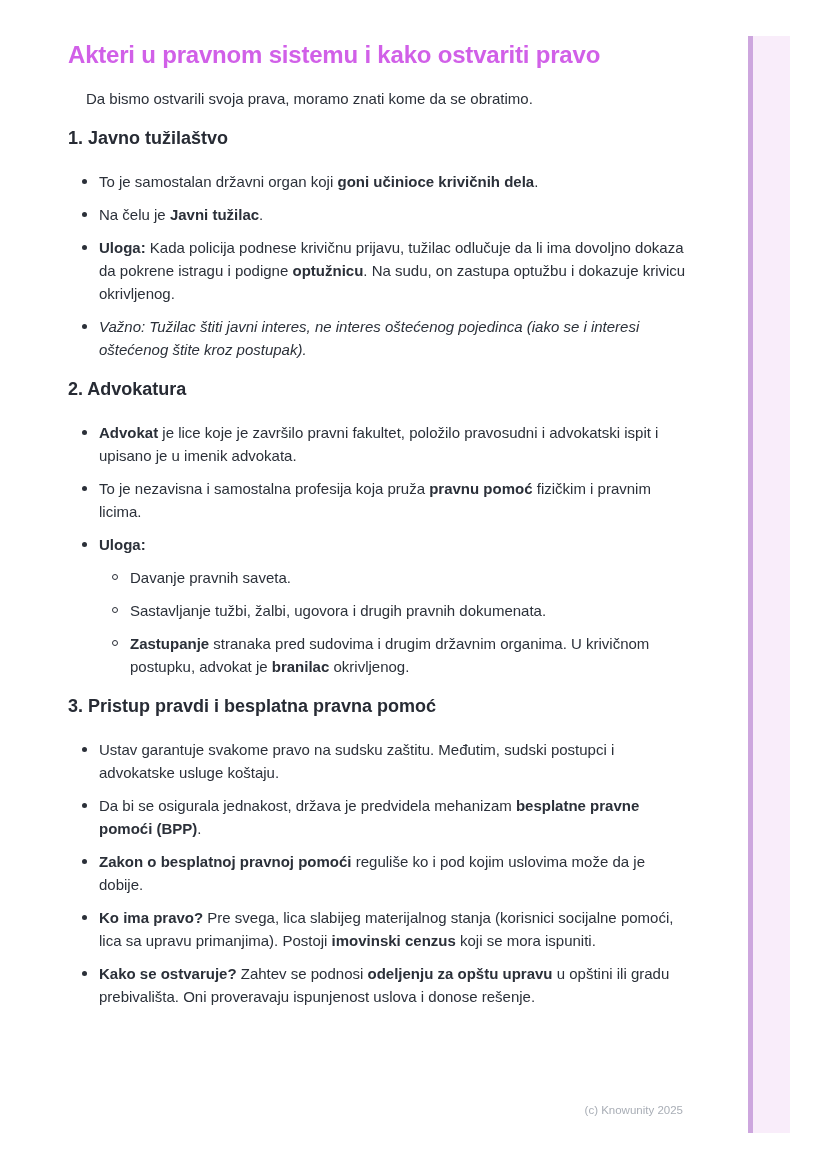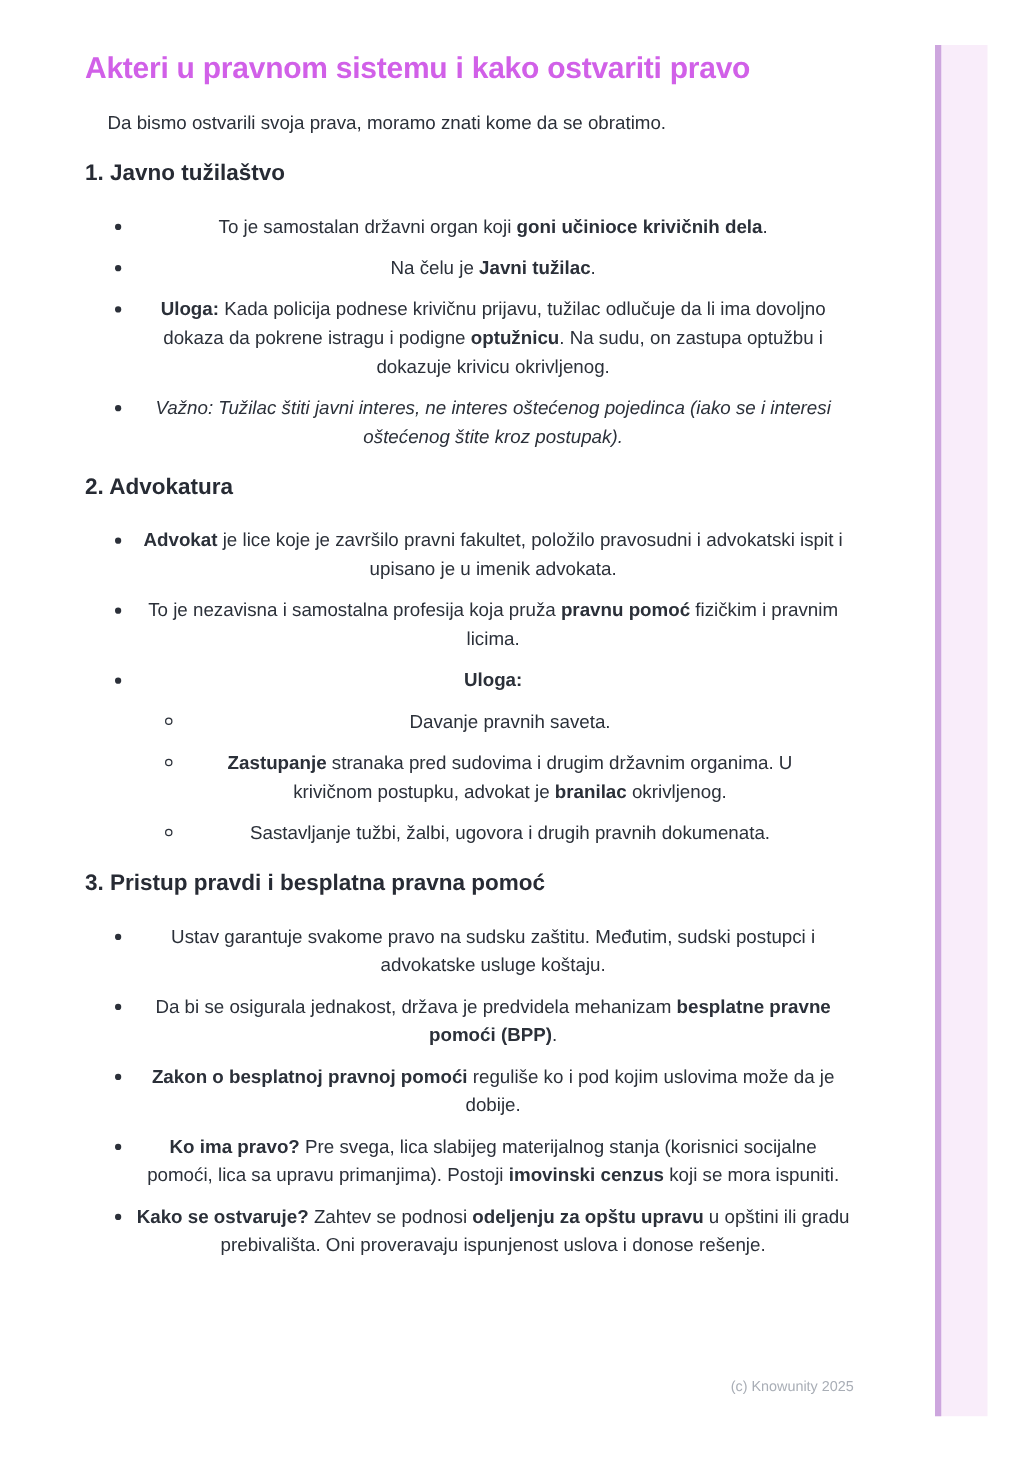--- a/index.html
+++ b/index.html
@@ -40,22 +40,22 @@
     margin:17px 0 0 18px;
     font-size:15px;line-height:23px;
   }
   .section-heading{
     margin:18px 0 22px 0;
     font-size:18px;line-height:20px;font-weight:700;
     color:#272b34;
   }
   ul.bullets{
     list-style:none;
-    margin:14px;padding:0 0 0 27px;
-    font-size:15px;line-height:23px;text-align:center;
+    margin:4px;padding:0 0 0 27px;
+    font-size:15px;line-height:23px;
   }
   ul.bullets>li{
     position:relative;
     margin:0 0 10px 0;
   }
   ul.bullets>li::before{
     content:"";
     position:absolute;left:-17px;top:9px;
     width:5px;height:5px;border-radius:50%;
     background:var(--body);
@@ -96,22 +96,22 @@
           <li><span>Na čelu je </span><span class="b">Javni tužilac</span><span>.</span></li>
           <li><span class="b">Uloga:</span><span> Kada policija podnese krivičnu prijavu, tužilac odlučuje da li ima dovoljno dokaza da pokrene istragu i podigne </span><span class="b">optužnicu</span><span>. Na sudu, on zastupa optužbu i dokazuje krivicu okrivljenog.</span></li>
           <li class="it"><span>Važno: Tužilac štiti javni interes, ne interes oštećenog pojedinca (iako se i interesi oštećenog štite kroz postupak).</span></li>
         </ul>
         <h2 class="section-heading">2. Advokatura</h2>
         <ul class="bullets">
           <li><span class="b">Advokat</span><span> je lice koje je završilo pravni fakultet, položilo pravosudni i advokatski ispit i upisano je u imenik advokata.</span></li>
           <li><span>To je nezavisna i samostalna profesija koja pruža </span><span class="b">pravnu pomoć</span><span> fizičkim i pravnim licima.</span></li>
           <li><span class="b">Uloga:</span><ul class="bullets">
               <li><span>Davanje pravnih saveta.</span></li>
+              <li><span>Sastavljanje tužbi, žalbi, ugovora i drugih pravnih dokumenata.</span></li>
               <li><span class="b">Zastupanje</span><span> stranaka pred sudovima i drugim državnim organima. U krivičnom postupku, advokat je </span><span class="b">branilac</span><span> okrivljenog.</span></li>
-              <li><span>Sastavljanje tužbi, žalbi, ugovora i drugih pravnih dokumenata.</span></li>
             </ul></li>
         </ul>
         <h2 class="section-heading">3. Pristup pravdi i besplatna pravna pomoć</h2>
         <ul class="bullets">
           <li><span>Ustav garantuje svakome pravo na sudsku zaštitu. Međutim, sudski postupci i advokatske usluge koštaju.</span></li>
           <li><span>Da bi se osigurala jednakost, država je predvidela mehanizam </span><span class="b">besplatne pravne pomoći (BPP)</span><span>.</span></li>
           <li><span class="b">Zakon o besplatnoj pravnoj pomoći</span><span> reguliše ko i pod kojim uslovima može da je dobije.</span></li>
           <li><span class="b">Ko ima pravo?</span><span> Pre svega, lica slabijeg materijalnog stanja (korisnici socijalne pomoći, lica sa upravu primanjima). Postoji </span><span class="b">imovinski cenzus</span><span> koji se mora ispuniti.</span></li>
           <li><span class="b">Kako se ostvaruje?</span><span> Zahtev se podnosi </span><span class="b">odeljenju za opštu upravu</span><span> u opštini ili gradu prebivališta. Oni proveravaju ispunjenost uslova i donose rešenje.</span></li>
         </ul>

